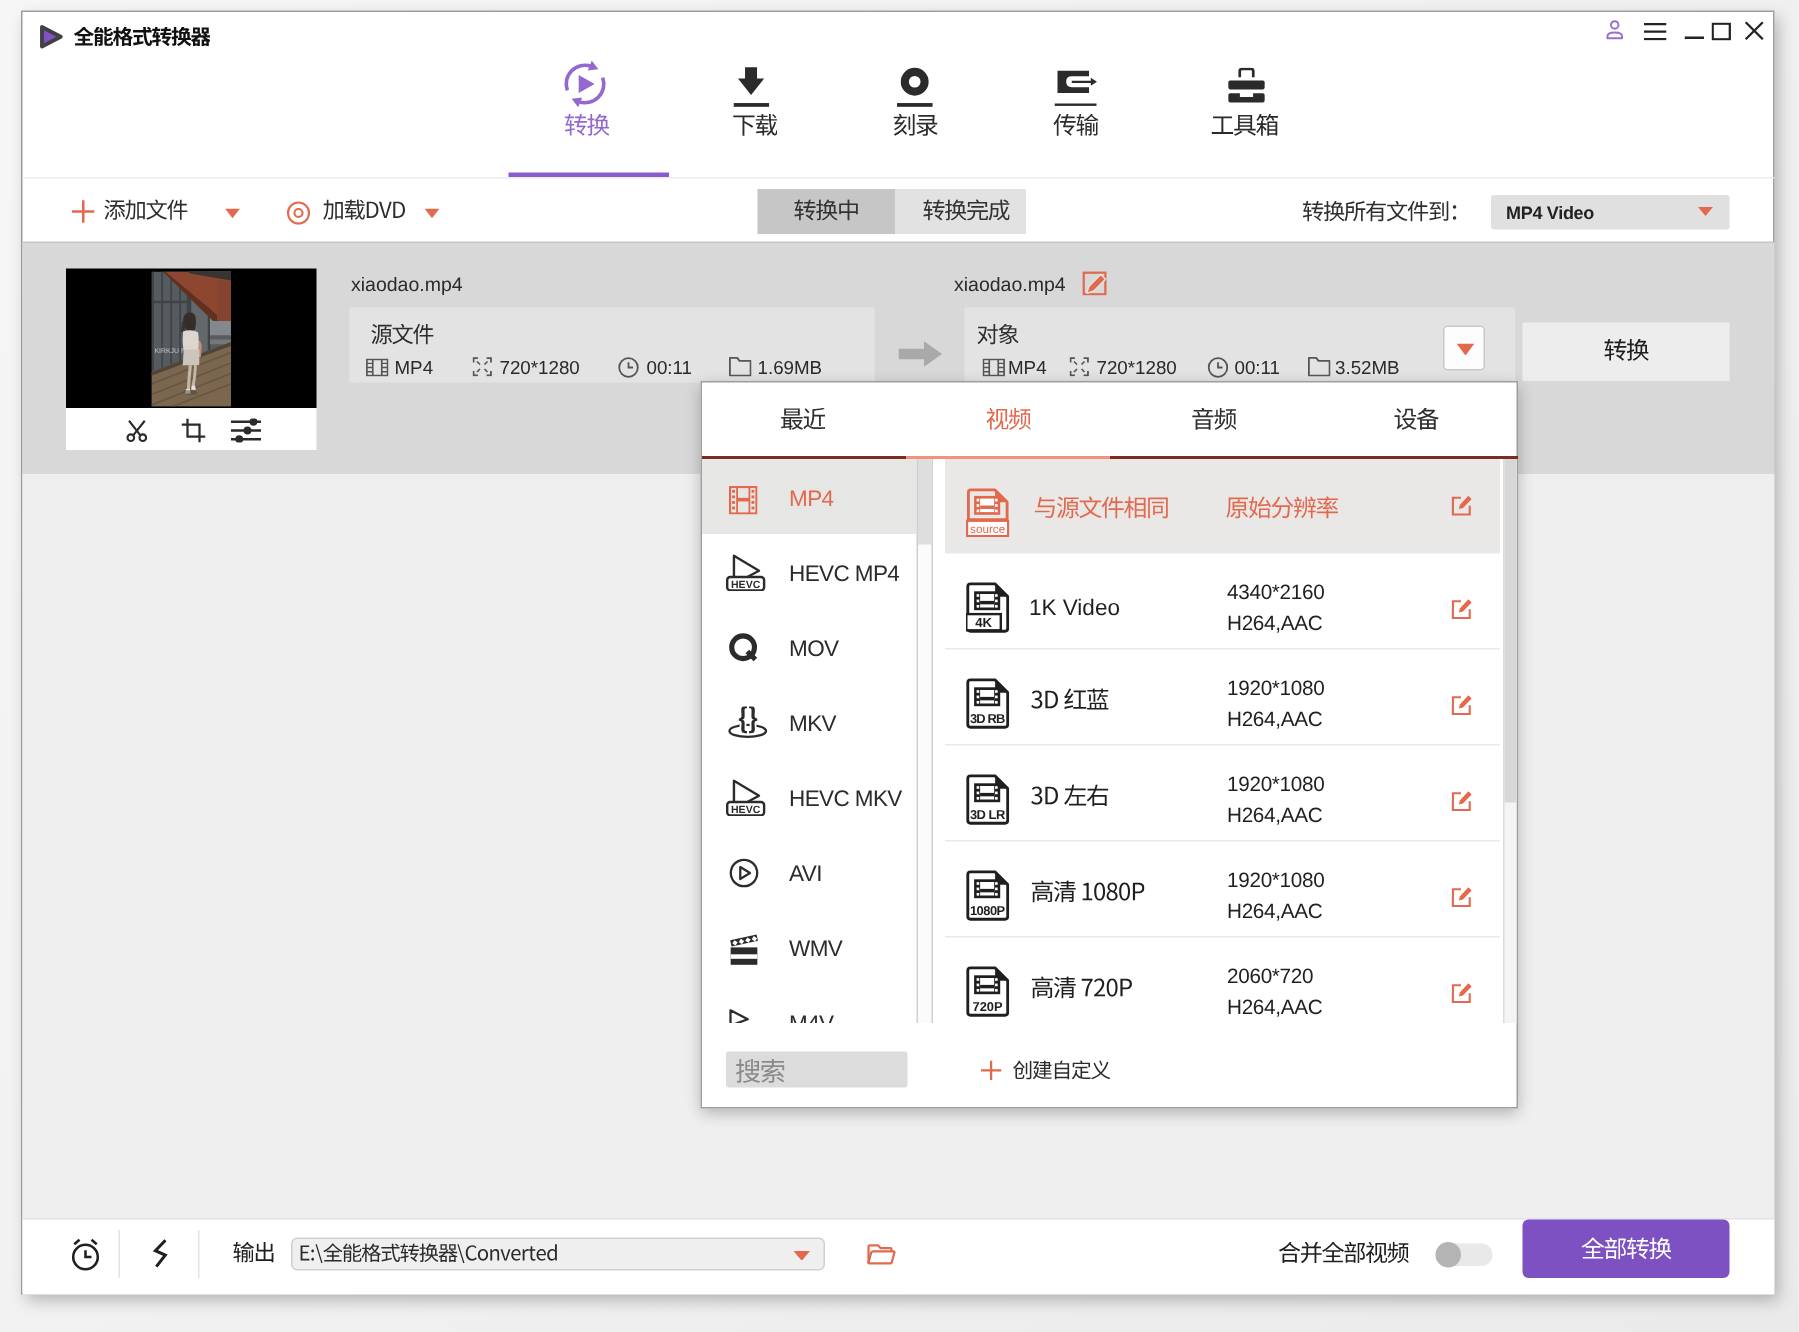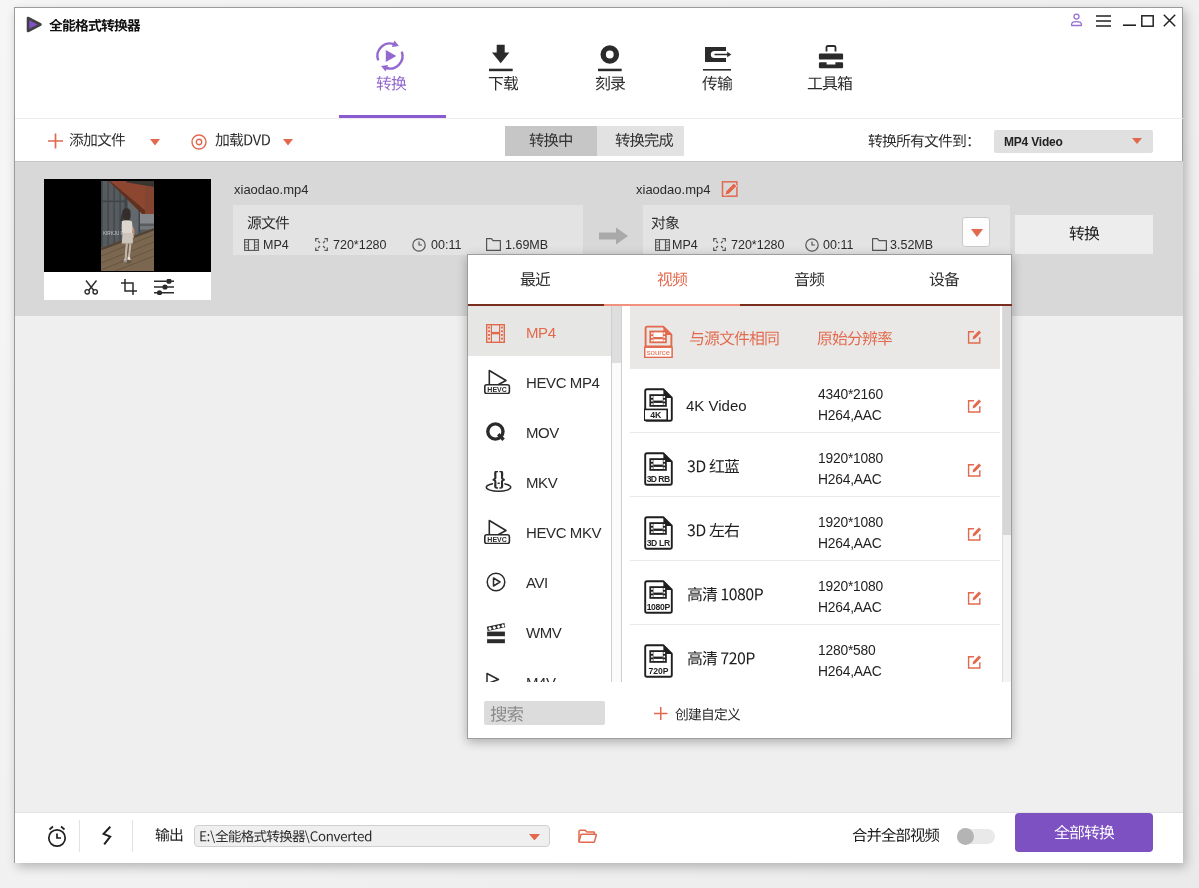--- a/index.html
+++ b/index.html
@@ -372,21 +372,21 @@
         <rect x="1.7" y="9.1" width="1.7" height="1.8"></rect>
 <rect x="14" y="1.9" width="1.7" height="1.8"></rect>
         <rect x="14" y="5.5" width="1.7" height="1.8"></rect>
         <rect x="14" y="9.1" width="1.7" height="1.8"></rect>
 </g>
 <rect x="4" y="6.4" width="9.4" height="2.3" fill="#1f1f1f"></rect>
 </g>
 <rect x="0.2" y="21.4" width="23" height="10.8" fill="#fff" stroke="#1f1f1f" stroke-width="1.6"></rect>
     <text x="11.8" y="30" font-size="8.8" font-weight="bold" text-anchor="middle" fill="#1f1f1f" font-family="Liberation Sans,sans-serif">4K</text>
   </svg>
-<div style="position:absolute;left:686px;top:397.6px;font:15px &quot;Liberation Sans&quot;,sans-serif;line-height:15px;color:#1f1f1f">4K Video</div>
+<div style="position:absolute;left:686px;top:397.6px;font:15px &quot;Liberation Sans&quot;,sans-serif;line-height:15px;color:#1f1f1f">1K Video</div>
 <div style="position:absolute;left:818px;top:387.9px;font:13.8px &quot;Liberation Sans&quot;,sans-serif;line-height:14px;letter-spacing:-0.2px;color:#1f1f1f">4340*2160</div>
 <div style="position:absolute;left:818px;top:408.8px;font:13.8px &quot;Liberation Sans&quot;,sans-serif;line-height:14px;letter-spacing:-0.2px;color:#1f1f1f">H264,AAC</div>
 <svg style="position:absolute;left:965.5px;top:396.5px" width="16" height="17" viewBox="0 0 16 17">
 <path d="M8 3.8 H2.6 V15 H13.8 V9.2" fill="none" stroke="#e2694d" stroke-width="1.4"></path>
 <path d="M6.6 11.4 L7.2 8.6 L12.9 2.5 L15.1 4.6 L9.3 10.6 Z" fill="#e2694d"></path>
   </svg>
 <svg style="position:absolute;left:644px;top:452px" width="29" height="34" viewBox="0 0 29 34">
 <path d="M3 1.2 H19.3 L27.8 9.7 V31 Q27.8 32.8 26 32.8 H3 Q1.2 32.8 1.2 31 V3 Q1.2 1.2 3 1.2 Z" fill="#fff" stroke="#1f1f1f" stroke-width="1.9" stroke-linejoin="round"></path>
 <path d="M19.4 1.3 L28 9.9 L19.4 9.9 Z" fill="#1f1f1f"></path>
 <g transform="translate(5.4,6.2)">
@@ -485,21 +485,21 @@
         <rect x="14" y="5.5" width="1.7" height="1.8"></rect>
         <rect x="14" y="9.1" width="1.7" height="1.8"></rect>
 </g>
 <rect x="4" y="6.4" width="9.4" height="2.3" fill="#1f1f1f"></rect>
 </g>
 <text x="14.4" y="30" font-size="8.6" font-weight="bold" text-anchor="middle" fill="#1f1f1f" font-family="Liberation Sans,sans-serif" textLength="20.0">720P</text>
   </svg>
 <div style="position:absolute;left:687px;top:651px;"><svg width="67.8" height="15.0" viewBox="0 -13.20 67.8 15.00">
       <path d="M4.55 -8.89 L11.43 -8.89 L11.43 -7.44 L4.55 -7.44 L4.55 -8.89 Z M3.35 -9.76 L3.35 -6.57 L12.67 -6.57 L12.67 -9.76 L3.35 -9.76 Z M7.01 -13.13 L7.47 -11.70 L0.94 -11.70 L0.94 -10.65 L14.90 -10.65 L14.90 -11.70 L8.79 -11.70 C8.62 -12.21 8.38 -12.88 8.16 -13.40 L7.01 -13.13 Z M1.53 -5.68 L1.53 1.26 L2.67 1.26 L2.67 -4.67 L13.20 -4.67 L13.20 0.02 C13.20 0.19 13.12 0.25 12.93 0.25 C12.74 0.25 11.99 0.27 11.30 0.24 C11.45 0.49 11.62 0.86 11.69 1.14 C12.70 1.14 13.39 1.14 13.82 1.00 C14.25 0.84 14.39 0.59 14.39 0.00 L14.39 -5.68 L1.53 -5.68 Z M4.47 -3.74 L4.47 0.33 L5.60 0.33 L5.60 -0.46 L11.23 -0.46 L11.23 -3.74 L4.47 -3.74 Z M5.60 -2.85 L10.14 -2.85 L10.14 -1.35 L5.60 -1.35 L5.60 -2.85 Z M16.30 -12.27 C17.18 -11.80 18.29 -11.05 18.83 -10.53 L19.56 -11.46 C19.01 -11.96 17.88 -12.66 17.00 -13.09 L16.30 -12.27 Z M15.56 -8.05 C16.48 -7.55 17.64 -6.79 18.20 -6.26 L18.91 -7.20 C18.32 -7.73 17.15 -8.44 16.24 -8.89 L15.56 -8.05 Z M16.05 0.33 L17.13 1.05 C17.89 -0.45 18.82 -2.45 19.48 -4.15 L18.53 -4.85 C17.78 -3.02 16.76 -0.91 16.05 0.33 Z M21.85 -3.37 L27.61 -3.37 L27.61 -2.13 L21.85 -2.13 L21.85 -3.37 Z M21.85 -4.26 L21.85 -5.44 L27.61 -5.44 L27.61 -4.26 L21.85 -4.26 Z M24.14 -13.36 L24.14 -12.12 L20.07 -12.12 L20.07 -11.19 L24.14 -11.19 L24.14 -10.18 L20.45 -10.18 L20.45 -9.30 L24.14 -9.30 L24.14 -8.20 L19.47 -8.20 L19.47 -7.28 L30.11 -7.28 L30.11 -8.20 L25.32 -8.20 L25.32 -9.30 L29.12 -9.30 L29.12 -10.18 L25.32 -10.18 L25.32 -11.19 L29.52 -11.19 L29.52 -12.12 L25.32 -12.12 L25.32 -13.36 L24.14 -13.36 Z M20.74 -6.36 L20.74 1.26 L21.85 1.26 L21.85 -1.22 L27.61 -1.22 L27.61 -0.08 C27.61 0.11 27.53 0.17 27.31 0.19 C27.08 0.21 26.32 0.21 25.53 0.17 C25.67 0.46 25.81 0.91 25.88 1.21 C27.00 1.21 27.72 1.21 28.17 1.02 C28.61 0.84 28.74 0.52 28.74 -0.06 L28.74 -6.36 L20.74 -6.36 Z M36.51 0.00 L38.02 0.00 C38.21 -4.56 38.70 -7.28 41.44 -10.78 L41.44 -11.65 L34.14 -11.65 L34.14 -10.41 L39.80 -10.41 C37.51 -7.23 36.71 -4.42 36.51 0.00 Z M42.38 0.00 L49.71 0.00 L49.71 -1.26 L46.49 -1.26 C45.90 -1.26 45.18 -1.19 44.58 -1.14 C47.31 -3.74 49.16 -6.11 49.16 -8.44 C49.16 -10.51 47.84 -11.86 45.76 -11.86 C44.28 -11.86 43.26 -11.19 42.32 -10.16 L43.16 -9.33 C43.82 -10.11 44.63 -10.68 45.58 -10.68 C47.03 -10.68 47.73 -9.71 47.73 -8.38 C47.73 -6.38 46.04 -4.05 42.38 -0.86 L42.38 0.00 Z M54.43 0.21 C56.64 0.21 58.06 -1.80 58.06 -5.87 C58.06 -9.91 56.64 -11.86 54.43 -11.86 C52.20 -11.86 50.81 -9.91 50.81 -5.87 C50.81 -1.80 52.20 0.21 54.43 0.21 Z M54.43 -0.97 C53.11 -0.97 52.20 -2.45 52.20 -5.87 C52.20 -9.27 53.11 -10.72 54.43 -10.72 C55.75 -10.72 56.66 -9.27 56.66 -5.87 C56.66 -2.45 55.75 -0.97 54.43 -0.97 Z M59.94 0.00 L61.40 0.00 L61.40 -4.64 L63.33 -4.64 C65.89 -4.64 67.62 -5.77 67.62 -8.24 C67.62 -10.78 65.87 -11.65 63.26 -11.65 L59.94 -11.65 L59.94 0.00 Z M61.40 -5.84 L61.40 -10.46 L63.07 -10.46 C65.12 -10.46 66.16 -9.94 66.16 -8.24 C66.16 -6.57 65.19 -5.84 63.14 -5.84 L61.40 -5.84 Z" fill="#1f1f1f"></path>
     </svg></div>
-<div style="position:absolute;left:818px;top:643.9px;font:13.8px &quot;Liberation Sans&quot;,sans-serif;line-height:14px;letter-spacing:-0.2px;color:#1f1f1f">1280*580</div>
+<div style="position:absolute;left:818px;top:643.9px;font:13.8px &quot;Liberation Sans&quot;,sans-serif;line-height:14px;letter-spacing:-0.2px;color:#1f1f1f">2060*720</div>
 <div style="position:absolute;left:818px;top:664.8px;font:13.8px &quot;Liberation Sans&quot;,sans-serif;line-height:14px;letter-spacing:-0.2px;color:#1f1f1f">H264,AAC</div>
 <svg style="position:absolute;left:965.5px;top:652.5px" width="16" height="17" viewBox="0 0 16 17">
 <path d="M8 3.8 H2.6 V15 H13.8 V9.2" fill="none" stroke="#e2694d" stroke-width="1.4"></path>
 <path d="M6.6 11.4 L7.2 8.6 L12.9 2.5 L15.1 4.6 L9.3 10.6 Z" fill="#e2694d"></path>
   </svg>
 <div style="position:absolute;left:1002px;top:306px;width:9px;height:376px;background:#f4f4f4;border-left:1px solid #dcdcdc"></div>
 <div style="position:absolute;left:1003px;top:306px;width:8px;height:229px;background:#d7d7d7"></div>
 <div style="position:absolute;left:484px;top:701px;width:120.5px;height:24px;background:#dcdcdc;border-radius:2px"></div>
 <div style="position:absolute;left:490px;top:705.5px;"><svg width="33.0" height="16.5" viewBox="0 -14.52 33.0 16.50">
       <path d="M2.90 -14.69 L2.90 -11.16 L0.80 -11.16 L0.80 -9.93 L2.90 -9.93 L2.90 -6.19 L0.68 -5.40 L1.03 -4.16 L2.90 -4.88 L2.90 -0.23 C2.90 0.00 2.82 0.05 2.62 0.05 C2.41 0.07 1.80 0.07 1.12 0.05 C1.29 0.42 1.45 0.98 1.49 1.31 C2.52 1.33 3.17 1.28 3.59 1.07 C4.01 0.84 4.15 0.47 4.15 -0.23 L4.15 -5.35 L6.10 -6.12 L5.88 -7.31 L4.15 -6.65 L4.15 -9.93 L5.93 -9.93 L5.93 -11.16 L4.15 -11.16 L4.15 -14.69 L2.90 -14.69 Z M6.63 -5.07 L6.63 -3.95 L7.42 -3.95 L7.28 -3.90 C8.01 -2.73 9.01 -1.73 10.21 -0.93 C8.73 -0.28 7.03 0.12 5.32 0.35 C5.54 0.63 5.79 1.12 5.91 1.43 C7.85 1.12 9.74 0.59 11.39 -0.21 C12.77 0.51 14.34 1.03 16.04 1.36 C16.21 1.03 16.55 0.54 16.83 0.28 C15.30 0.03 13.87 -0.37 12.61 -0.91 C14.04 -1.85 15.22 -3.11 15.93 -4.74 L15.15 -5.12 L14.92 -5.07 L11.95 -5.07 L11.95 -6.77 L16.00 -6.77 L16.00 -13.26 L12.65 -13.26 L12.65 -12.17 L14.81 -12.17 L14.81 -10.53 L12.72 -10.53 L12.72 -9.53 L14.81 -9.53 L14.81 -7.85 L11.95 -7.85 L11.95 -14.71 L10.74 -14.71 L10.74 -7.85 L7.99 -7.85 L7.99 -9.51 L9.90 -9.51 L9.90 -10.53 L7.99 -10.53 L7.99 -12.14 C8.90 -12.42 9.85 -12.77 10.62 -13.19 L9.67 -14.06 C9.02 -13.62 7.87 -13.13 6.86 -12.80 L6.86 -6.77 L10.74 -6.77 L10.74 -5.07 L6.63 -5.07 Z M14.15 -3.95 C13.48 -2.96 12.54 -2.15 11.40 -1.52 C10.25 -2.19 9.29 -2.99 8.59 -3.95 L14.15 -3.95 Z M27.57 -1.82 C29.06 -1.01 30.93 0.21 31.84 1.01 L32.91 0.24 C31.91 -0.56 30.02 -1.71 28.57 -2.47 L27.57 -1.82 Z M21.57 -2.38 C20.58 -1.43 19.00 -0.45 17.57 0.19 C17.86 0.40 18.35 0.82 18.58 1.07 C19.96 0.35 21.64 -0.80 22.76 -1.91 L21.57 -2.38 Z M19.89 -5.58 C20.19 -5.70 20.65 -5.75 23.86 -5.96 C22.43 -5.28 21.20 -4.76 20.65 -4.55 C19.63 -4.13 18.86 -3.88 18.28 -3.83 C18.41 -3.50 18.58 -2.90 18.63 -2.68 C19.09 -2.83 19.77 -2.90 24.88 -3.24 L24.88 -0.17 C24.88 0.03 24.81 0.10 24.51 0.10 C24.25 0.14 23.30 0.14 22.22 0.10 C22.43 0.45 22.64 0.94 22.71 1.31 C23.99 1.31 24.88 1.31 25.42 1.10 C26.00 0.91 26.15 0.56 26.15 -0.14 L26.15 -3.31 L30.44 -3.57 C30.91 -3.08 31.33 -2.59 31.61 -2.20 L32.63 -2.90 C31.87 -3.87 30.30 -5.32 29.06 -6.33 L28.13 -5.74 C28.59 -5.35 29.08 -4.91 29.55 -4.46 L21.90 -4.06 C24.37 -4.98 26.85 -6.16 29.22 -7.59 L28.27 -8.40 C27.50 -7.89 26.66 -7.42 25.80 -6.96 L21.90 -6.73 C23.11 -7.33 24.32 -8.05 25.42 -8.83 L24.90 -9.23 L31.58 -9.23 L31.58 -7.08 L32.87 -7.08 L32.87 -10.37 L25.93 -10.37 L25.93 -12.00 L32.64 -12.00 L32.64 -13.15 L25.93 -13.15 L25.93 -14.71 L24.56 -14.71 L24.56 -13.15 L17.83 -13.15 L17.83 -12.00 L24.56 -12.00 L24.56 -10.37 L17.65 -10.37 L17.65 -7.08 L18.90 -7.08 L18.90 -9.23 L24.09 -9.23 C22.85 -8.27 21.29 -7.43 20.80 -7.19 C20.31 -6.93 19.88 -6.77 19.54 -6.73 C19.67 -6.42 19.84 -5.82 19.89 -5.58 Z" fill="#8a8a8a"></path>

